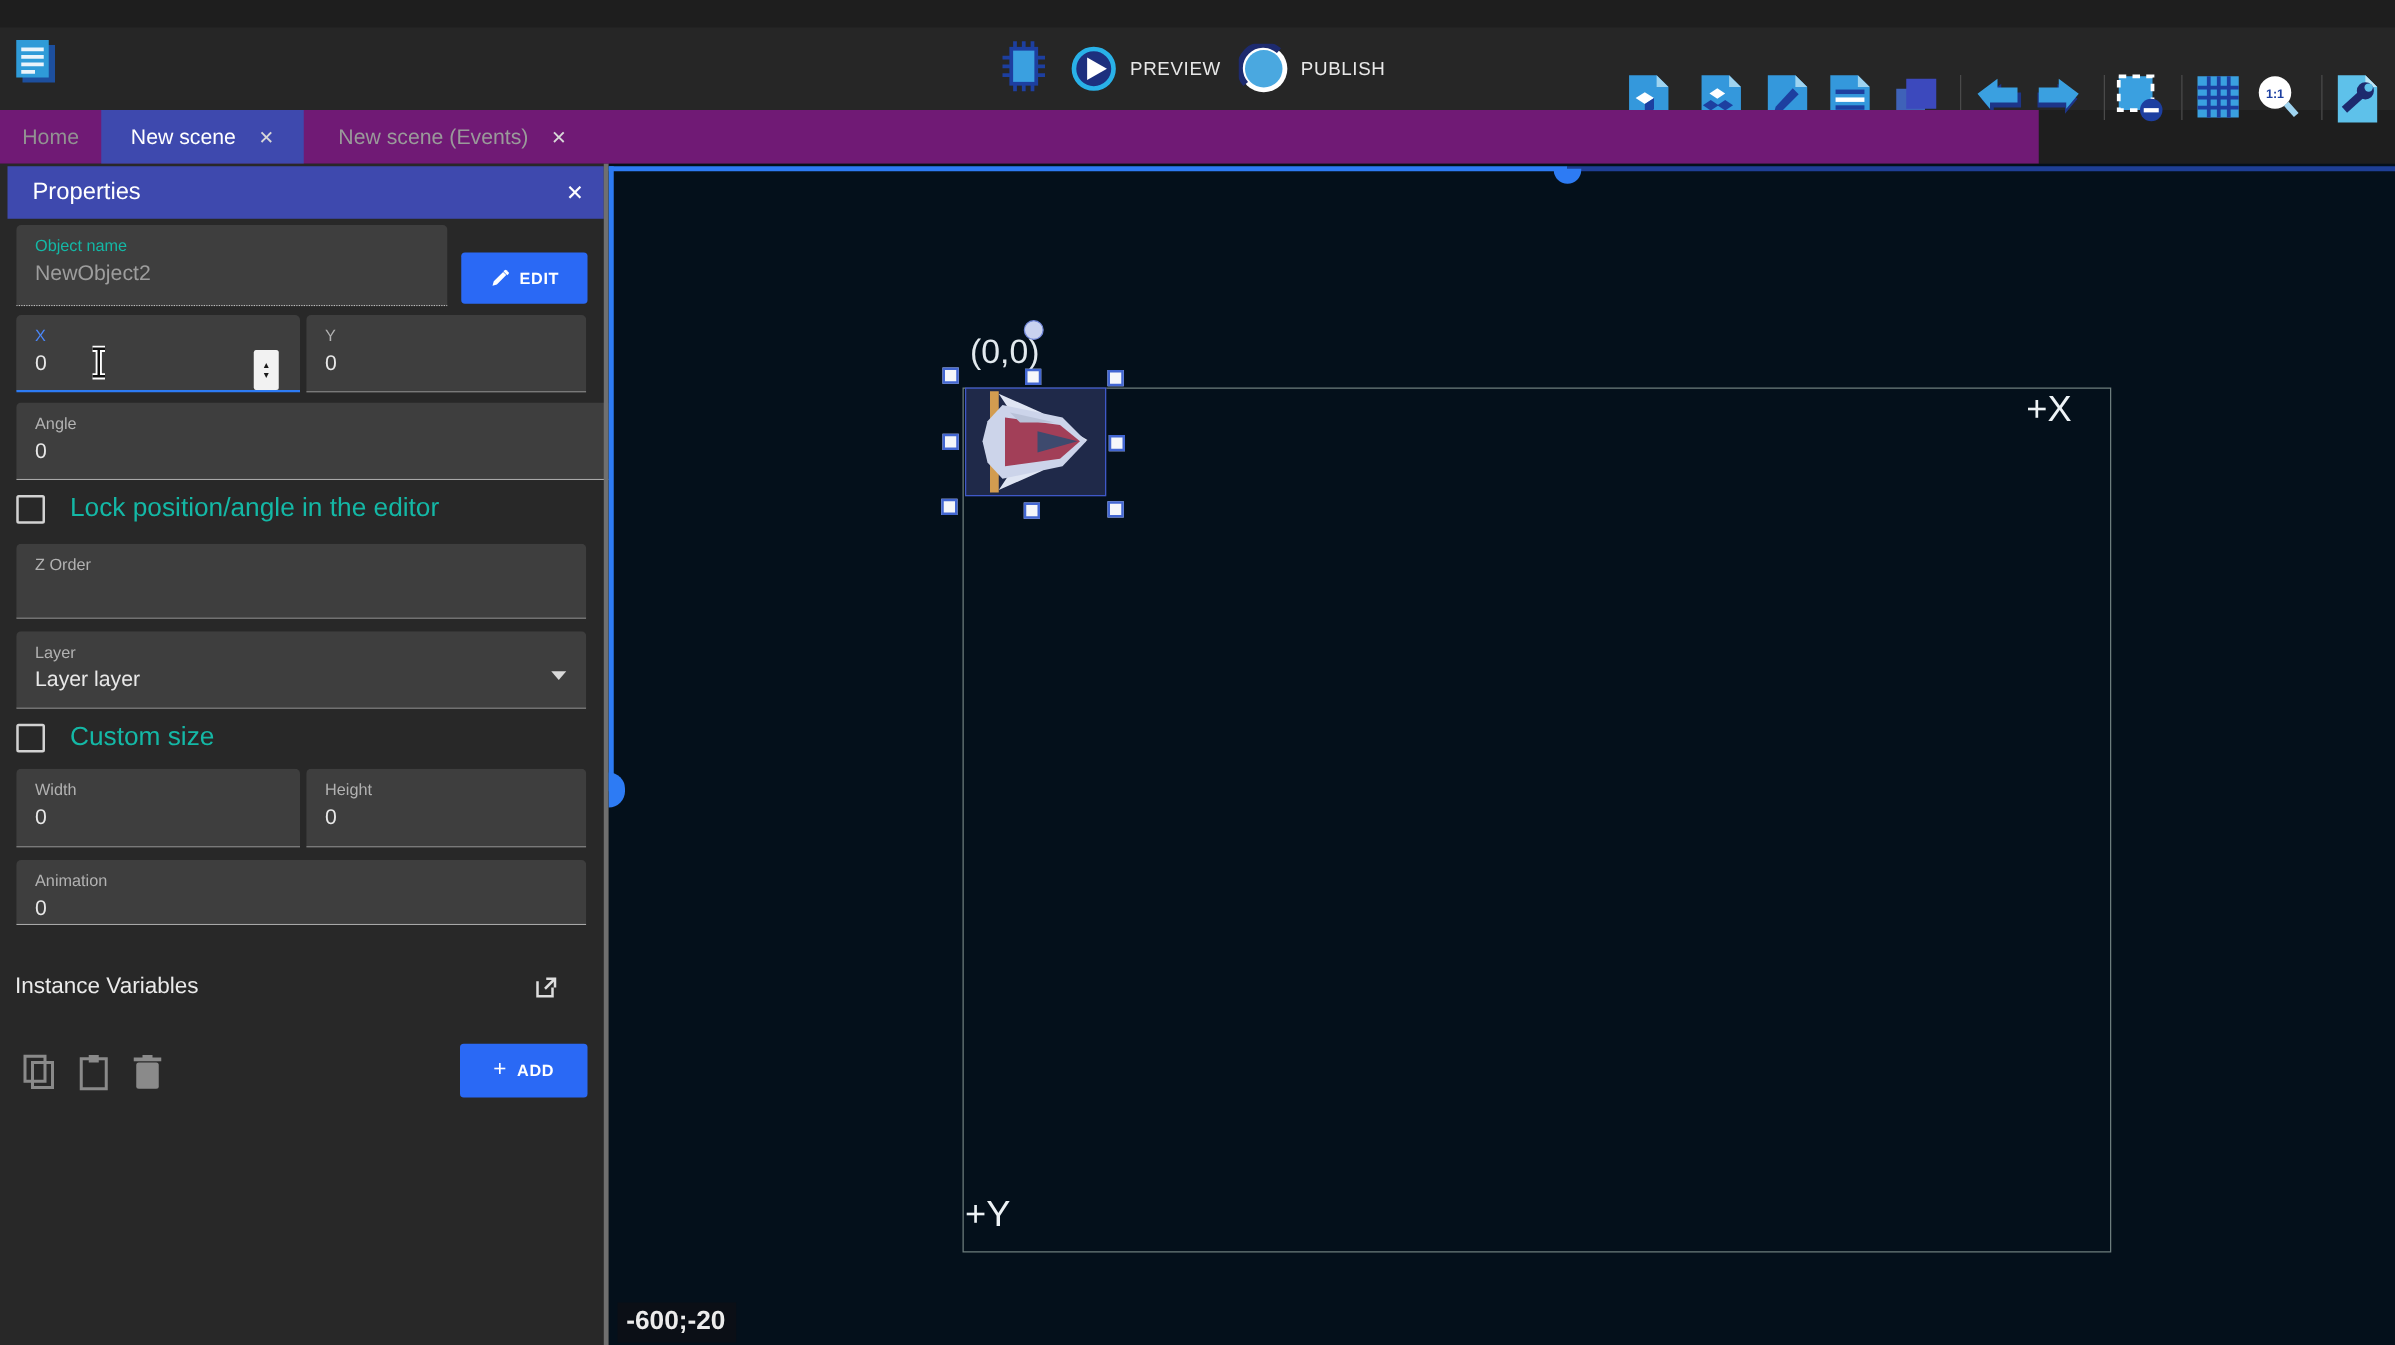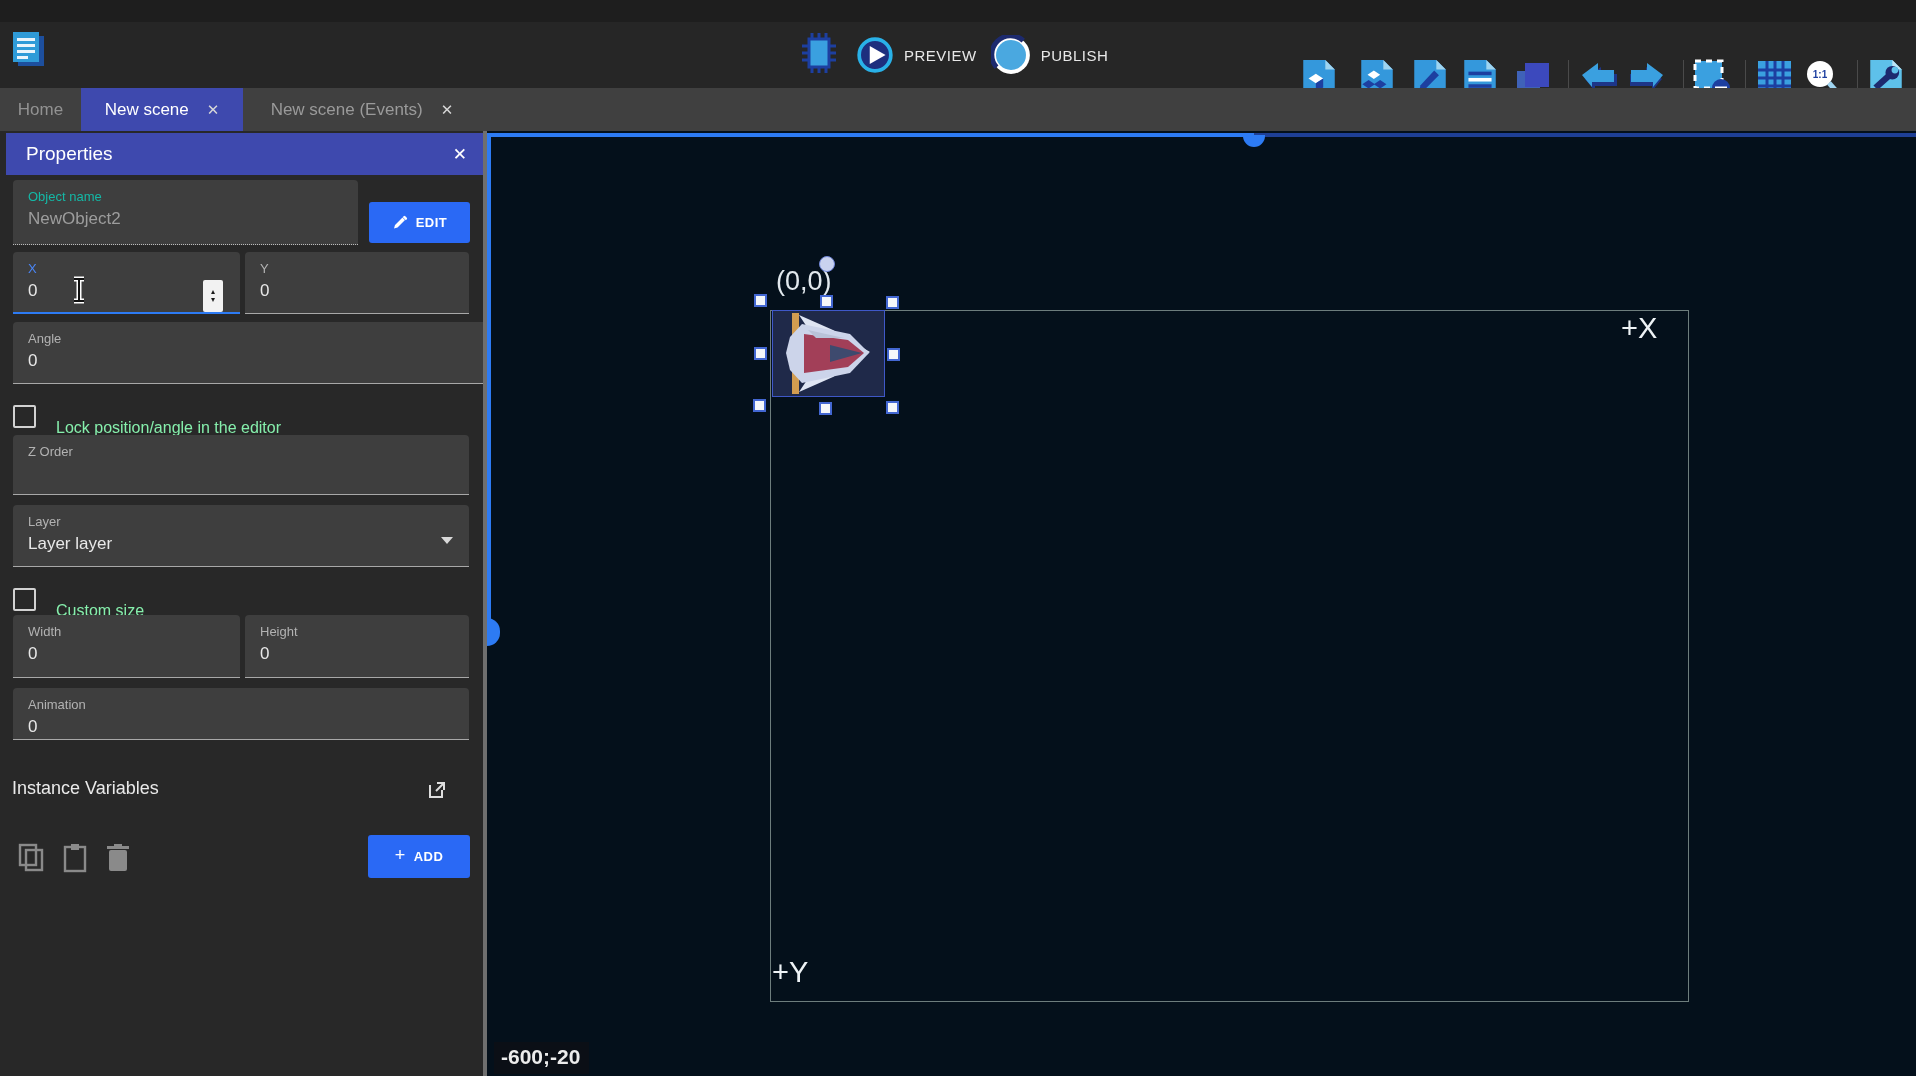--- a/index.html
+++ b/index.html
@@ -18,22 +18,22 @@
   .tb-center { position:absolute; left:796px; top:8px; height:50px; display:flex; align-items:center; gap:14px; }
   .tb-btn { display:flex; align-items:center; gap:10px; color:#e8e8e8; font-size:15px; letter-spacing:.5px; }
   .tb-right-icon { position:absolute; top:36px; width:40px; height:42px; }
   .tb-div { position:absolute; top:38px; width:1px; height:36px; background:#4a4a4a; }
   .ti-objects{left:1300px}.ti-groups{left:1358px}.ti-properties{left:1411px}
   .ti-instances{left:1461px}.ti-layers{left:1514px}.tdiv1{left:1568px}
   .ti-undo{left:1577px}.ti-redo{left:1628px}.tdiv2{left:1683px}.ti-clear{left:1692px}
   .tdiv3{left:1745px}.ti-grid{left:1755px}.ti-zoom{left:1803px}.tdiv4{left:1857px}.ti-settings{left:1867px}
 
   
-  .tabbar { position:absolute; left:0; top:88px; width:1916px; height:43px;
-    background:#404040; display:flex; }
+  .tabbar { position:absolute; left:0; top:88px; width:1631px; height:43px;
+    background:#701a75; display:flex; }
   .tab { height:43px; display:flex; align-items:center; justify-content:center; gap:18px;
     font-size:17px; color:#929292; }
   .tab.home { width:81px; }
   .tab.active { background:#3e49ae; color:#ffffff; width:162px; }
   .tab.events { width:238px; color:#9a9a9a; }
   .tab .close { font-size:15px; color:#d8d8d8; }
 
   
   .panel { position:absolute; left:0; top:131px; width:483px; height:945px; background:#282828; }
   .panel-header { position:absolute; left:6px; top:133px; width:477px; height:42px;
@@ -66,21 +66,21 @@
     background:#f2f2f2; border-radius:2px; display:flex; flex-direction:column;
     align-items:center; justify-content:center; color:#1a1a1a; font-size:8px; line-height:8px; }
   .caret { position:absolute; right:16px; top:32px; width:0; height:0;
     border-left:6px solid transparent; border-right:6px solid transparent;
     border-top:7px solid #d9d9d9; }
 
   .chkrow { position:absolute; left:13px; display:flex; align-items:center; gap:20px; }
   .row-lock { top:395px; }
   .row-size { top:578px; }
   .chk { width:23px; height:23px; border:2px solid #d2d2d2; border-radius:2px; }
-  .chkrow .clabel { color:#86efac; font-size:16px;margin-top:24px; }
+  .chkrow .clabel { color:#14b8a6; font-size:21px; }
 
   .iv-title { position:absolute; left:12px; top:778px; color:#eaeaea; font-size:18px; }
   .iv-open { position:absolute; left:426px; top:779px; }
   .iv-actions { position:absolute; left:18px; top:843px; display:flex; gap:17px; }
 
   .btn { position:absolute; background:#2a69f5; border-radius:3px; color:#ffffff;
     font-size:13px; font-weight:bold; letter-spacing:.5px; display:flex;
     align-items:center; justify-content:center; gap:8px; }
   .btn-edit { left:369px; top:202px; width:101px; height:41px; }
   .btn-add  { left:368px; top:835px; width:102px; height:43px; }

